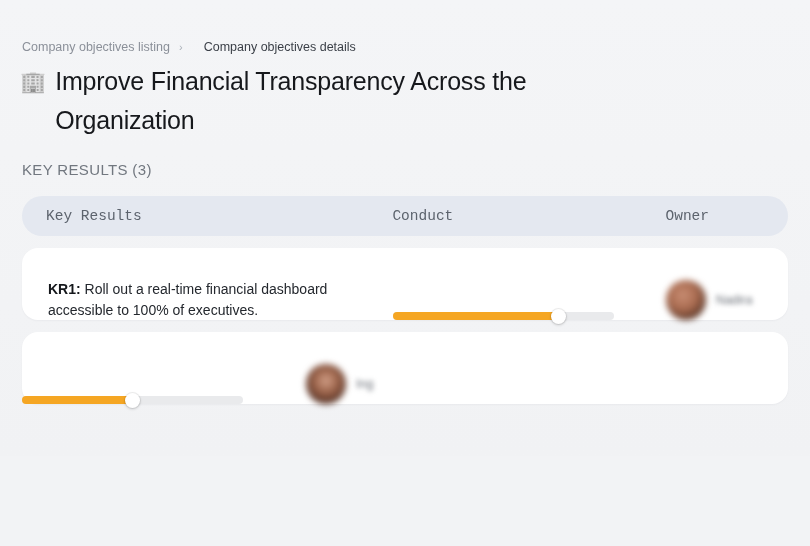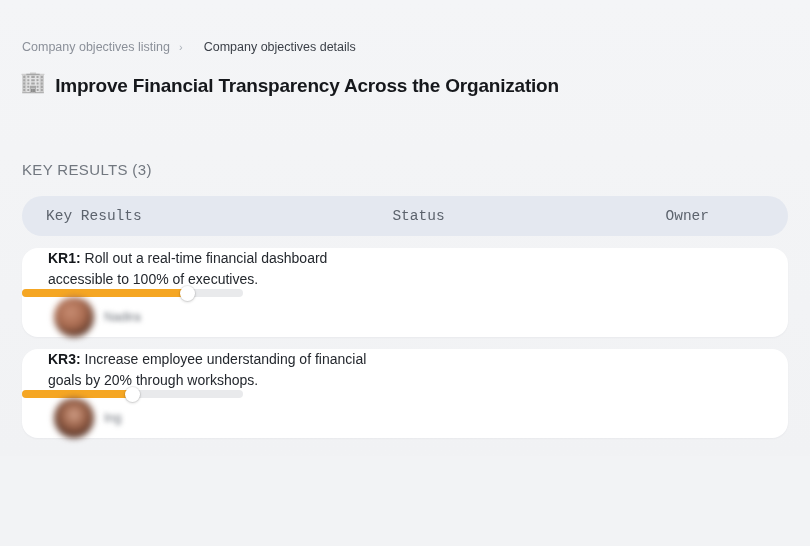--- a/index.html
+++ b/index.html
@@ -63,23 +63,23 @@
   }
   .title-icon {
     font-size: 21px;
     line-height: 40px;
     color: #6f7680;
     flex: 0 0 auto;
     filter: grayscale(1);
     opacity: .85;
   }
   .page-title {
-    font-size: 19px;
-    line-height: 47px;
-    font-weight: 700;
+    font-size: 25px;
+    line-height: 39px;
+    font-weight: 400;
     letter-spacing: -0.2px;
     color: #16181c;
   }
 
   
   .section-label {
     position: absolute;
     left: 22px;
     top: 161px;
     font-size: 15px;
@@ -108,27 +108,26 @@
     color: #5c636d;
     font-weight: 400;
     font-family: Liberation Mono, monospace;
   }
   .col-kr  { width: 386px; padding-left: 24px; }
   .col-st  { width: 252px; }
   .col-ow  { width: 128px; margin-left: 32px; }
 
   .row {
     display: flex;
-    align-items: flex-start;
+    align-items: flex-end;
     min-height: 72px;
     background: #ffffff;
     border-radius: 16px;
     margin-bottom: 12px;
     box-shadow: 0 1px 2px rgba(22,28,45,0.04);
-    flex-direction: column;
   }
   .row .col-kr { padding-left: 26px; padding-right: 14px; }
 
   .kr-text {
     font-size: 14px;
     line-height: 20.5px;
     color: #24282e;
   }
   .kr-text b {
     font-weight: 700;
@@ -203,21 +202,21 @@
     <span class="title-icon">🏢</span>
     <h1 class="page-title">Improve Financial Transparency Across the Organization</h1>
   </div>
 
   <div class="section-label">KEY RESULTS (3)</div>
 
   <div class="table">
 
     <div class="thead">
       <div class="th col-kr">Key Results</div>
-      <div class="th col-st">Status</div>
+      <div class="th col-st">Conduct</div>
       <div class="th col-ow">Owner</div>
     </div>
 
     <div class="row">
       <div class="col-kr">
         <div class="kr-text">
           <b>KR1:</b>
           <span>Roll out a real-time financial dashboard accessible to 100% of executives.</span>
         </div>
       </div>
@@ -230,26 +229,20 @@
       <div class="col-ow">
         <div class="owner">
           <div class="avatar"></div>
           <div class="owner-name">Nadira</div>
         </div>
       </div>
     </div>
 
 
     <div class="row">
-      <div class="col-kr">
-        <div class="kr-text">
-          <b>KR3:</b>
-          <span>Increase employee understanding of financial goals by 20% through workshops.</span>
-        </div>
-      </div>
       <div class="col-st">
         <div class="progress" style="background: rgb(233, 234, 236);">
           <div class="progress-fill" style="width: 50%; background: rgb(245, 166, 35);"></div>
           <div class="progress-knob" style="left: 50%;"></div>
         </div>
       </div>
       <div class="col-ow">
         <div class="owner">
           <div class="avatar v3"></div>
           <div class="owner-name">Ing</div>

